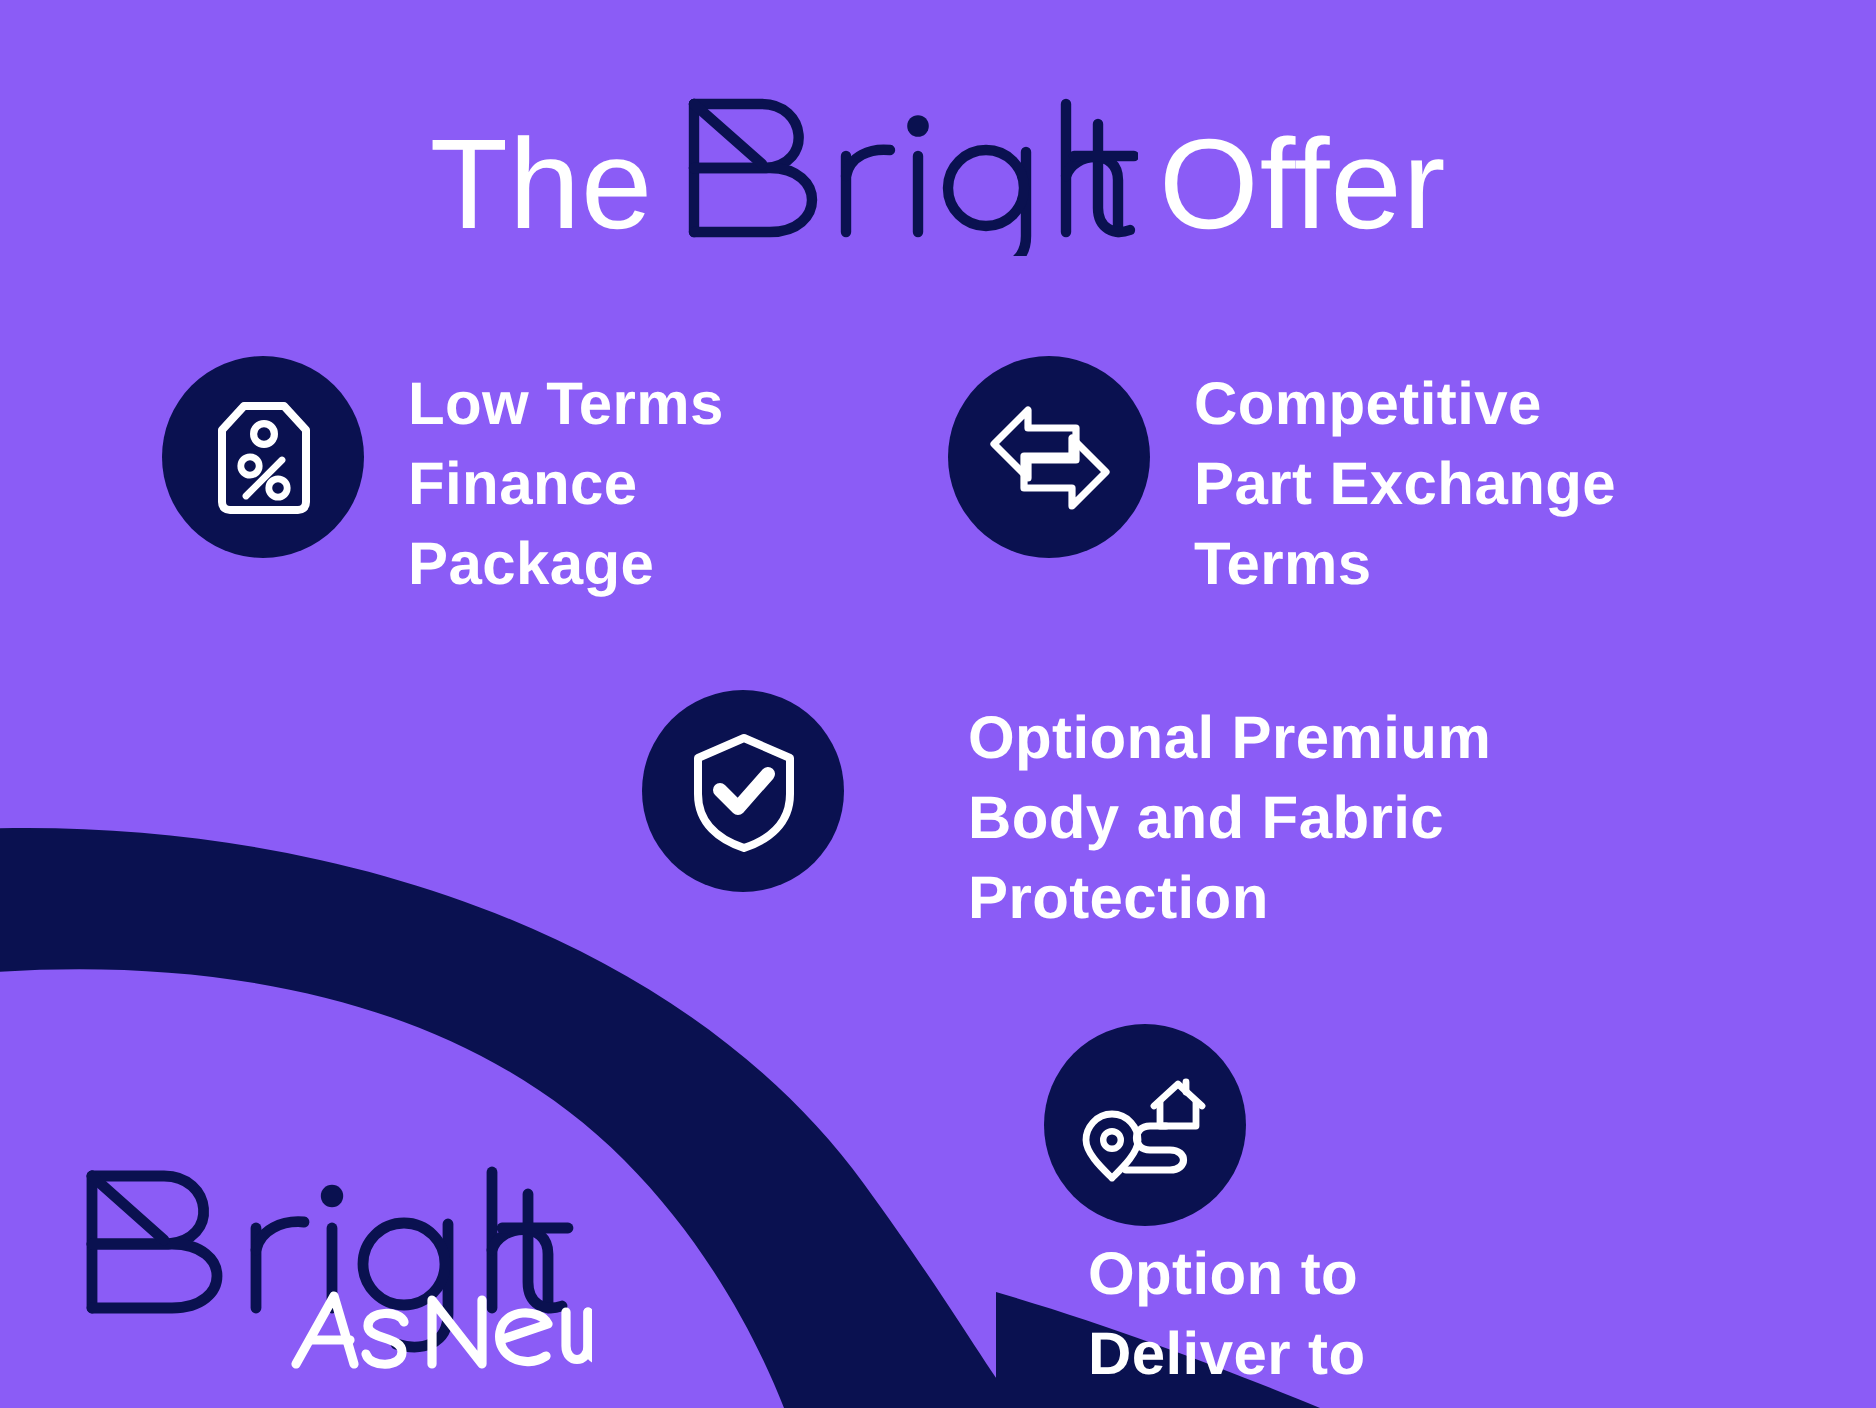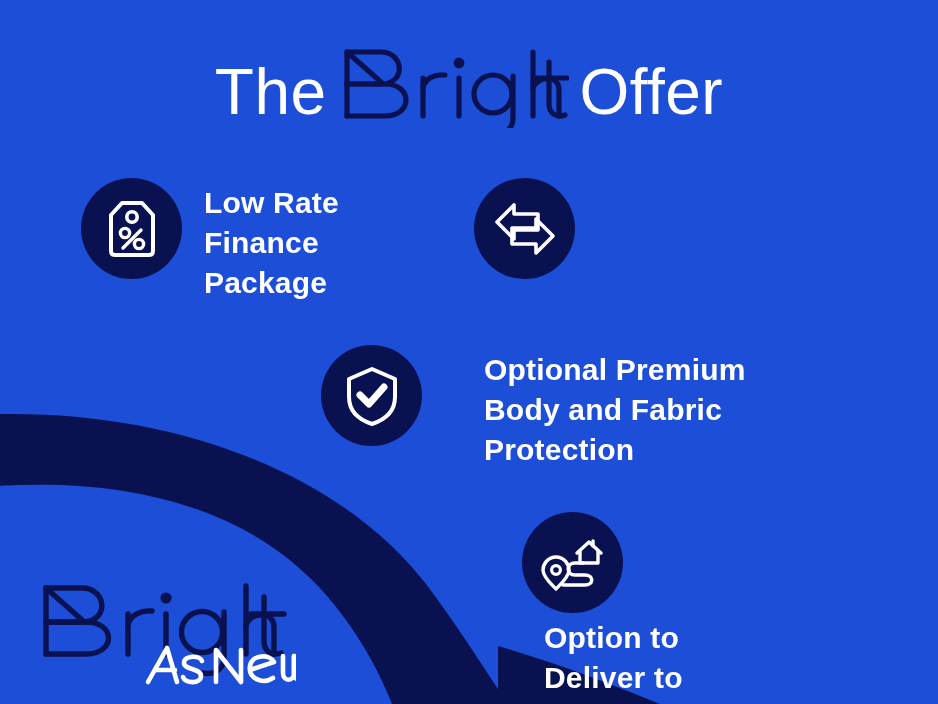--- a/index.html
+++ b/index.html
@@ -10,21 +10,21 @@
     width: 938px;
     height: 704px;
     overflow: hidden;
     font-family: "Liberation Sans", sans-serif;
   }
 
   #poster {
     position: relative;
     width: 938px;
     height: 704px;
-    background: #1d4ed8;
+    background: #8b5cf6;
     overflow: hidden;
   }
 
   
   #bg-shapes {
     position: absolute;
     left: 0;
     top: 0;
     width: 938px;
     height: 704px;
@@ -157,34 +157,37 @@
     <div class="feature-icon">
       <svg width="54" height="60" viewBox="0 0 54 60">
         <path d="M 17 4 L 37 4 L 48 16 L 48 52 C 48 55 46 56 44 56
                  L 10 56 C 8 56 6 55 6 52 L 6 16 Z" fill="none" stroke="#ffffff" stroke-width="4" stroke-linejoin="round" stroke-linecap="round"></path>
         <circle cx="27" cy="18" r="5.2" fill="none" stroke="#ffffff" stroke-width="3.6"></circle>
         <circle cx="20" cy="34" r="4.6" fill="none" stroke="#ffffff" stroke-width="3.4"></circle>
         <circle cx="34" cy="45" r="4.6" fill="none" stroke="#ffffff" stroke-width="3.4"></circle>
         <line x1="36" y1="31" x2="18" y2="49" stroke="#ffffff" stroke-width="3.4" stroke-linecap="round"></line>
       </svg>
     </div>
-    <div class="feature-text">Low Rate
+    <div class="feature-text">Low Terms
 Finance
 Package</div>
   </div>
 
   <div class="feature" id="feature-1">
     <div class="feature-icon">
       <svg width="62" height="58" viewBox="0 0 62 58">
 
         <path d="M 20 5 L 20 14 L 44 14 L 44 30 L 20 30 L 20 39 L 3 22 Z" fill="none" stroke="#ffffff" stroke-width="3.6" stroke-linejoin="round" stroke-linecap="round"></path>
 
         <path d="M 42 19 L 42 28 L 18 28 L 18 44 L 42 44 L 42 53 L 59 36 Z" fill="none" stroke="#ffffff" stroke-width="3.6" stroke-linejoin="round" stroke-linecap="round"></path>
       </svg>
     </div>
+    <div class="feature-text">Competitive
+Part Exchange
+Terms</div>
   </div>
 
   <div class="feature" id="feature-2">
     <div class="feature-icon">
       <svg width="56" height="62" viewBox="0 0 56 62">
         <path d="M 28 4 L 51 14 L 51 32 C 51 47 40 55 28 59
                  C 16 55 5 47 5 32 L 5 14 Z" fill="none" stroke="#ffffff" stroke-width="4" stroke-linejoin="round" stroke-linecap="round"></path>
         <path d="M 16 30 L 25 39 L 40 22" fill="none" stroke="#ffffff" stroke-width="7" stroke-linejoin="round" stroke-linecap="round"></path>
       </svg>
     </div>

